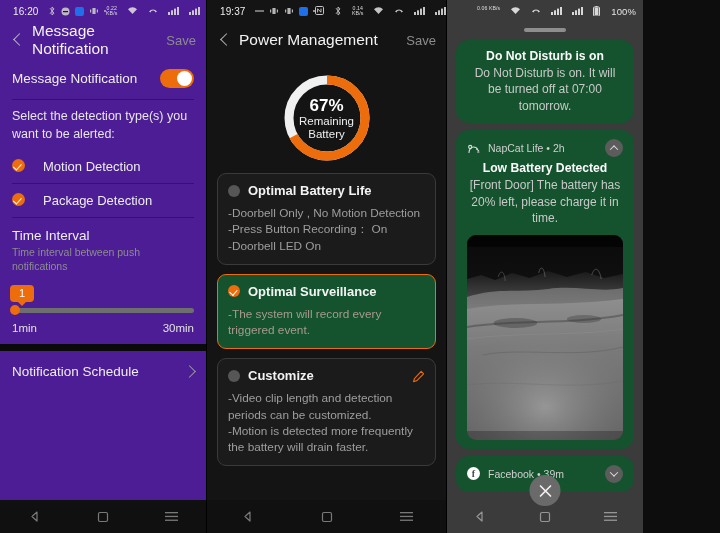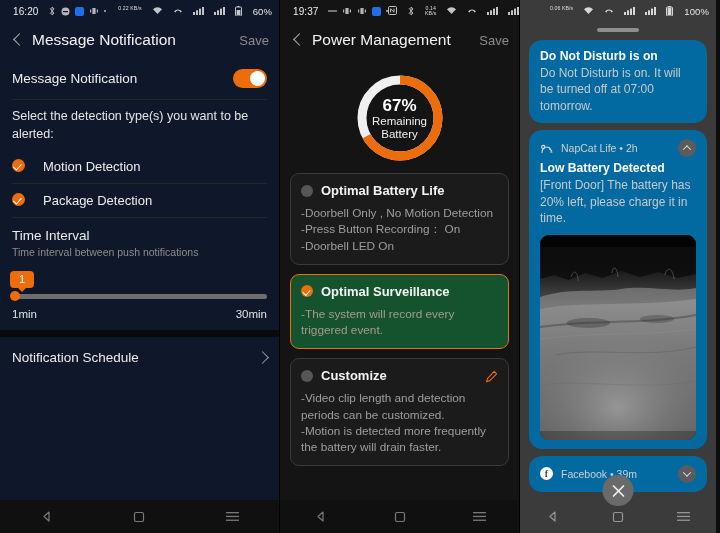--- a/index.html
+++ b/index.html
@@ -7,21 +7,21 @@
   body {
     background:#0d0d0d;
     font-family:"Liberation Sans", sans-serif;
     color:#e8e8e8;
     -webkit-font-smoothing:antialiased;
   }
   .screens { display:flex; width:720px; height:533px; }
 
   
   .panel { position:relative; height:533px; overflow:hidden; }
-  .panel-left   { width:280px; background:#0f172a; border-right:1px solid #000; }
+  .panel-left   { width:207px; background:#4c1d95; border-right:1px solid #000; }
   .panel-mid    { width:240px; background:#141414; border-right:1px solid #000; }
   .panel-right  { width:196px; background:#3b3b3b; }
 
   
   .statusbar {
     height:22px; display:flex; align-items:center;
     padding:0 7px; font-size:9.5px; color:#dcdcdc; letter-spacing:.1px;
   }
   .sb-time { margin-left:6px; font-size:10px; color:#eee; }
   .sb-left-icons { display:flex; align-items:center; gap:5px; margin-left:9px; }
@@ -126,22 +126,23 @@
   .pencil { width:13px;height:13px;flex:none; }
   .card-body { font-size:11.8px; color:#9e9e9e; line-height:1.38; margin-top:7px; }
   .card.selected .card-body { color:#a89a8f; }
 
   
   .shade-handle {
     width:42px;height:3.5px;border-radius:2px;background:#8e8e8e;
     margin:6px auto 8px;
   }
   .notif {
-    margin:0 9px 7px; background:#0369a1; border-radius:13px; padding:9px 11px;
+    margin:0 9px 7px; background:#14532d; border-radius:13px; padding:9px 11px;
     position:relative;
+    text-align:center;
   }
   .notif-title { font-size:12.2px; font-weight:bold; color:#fbfbfb; }
   .notif-text { font-size:12px; color:#c9c9c9; line-height:1.38; margin-top:2px; }
   .notif-head { display:flex; align-items:center; gap:8px; }
   .notif-app { font-size:10.5px; color:#cfcfcf; }
   .circle-btn {
     width:18px;height:18px;border-radius:50%;background:#5c5c5c;
     display:flex;align-items:center;justify-content:center; flex:none;
   }
   .chev-up { width:6px;height:6px;border-top:1.3px solid #ddd;border-left:1.3px solid #ddd;transform:rotate(45deg) translate(1px,1px);}

